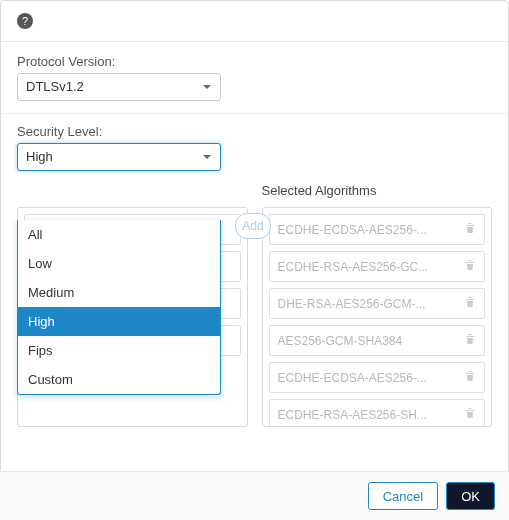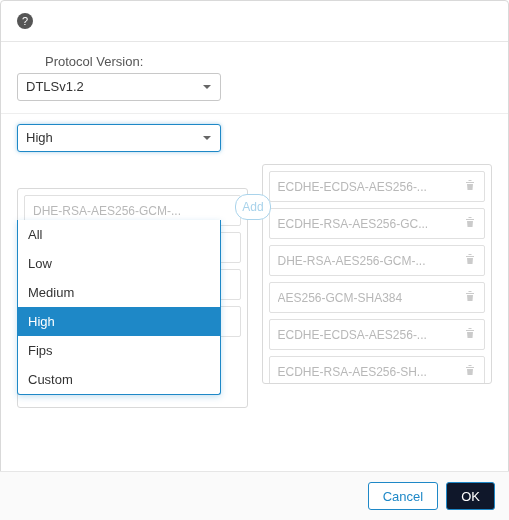--- a/index.html
+++ b/index.html
@@ -37,21 +37,20 @@
   }
   .body {
     padding: 12px 16px 0 16px;
     position: relative;
   }
   .field-label {
     font-size: 13px;
     color: #555;
     margin-bottom: 4px;
     display: block;
-    margin-left: 28px;
   }
   .select-box {
     position: relative;
     width: 204px;
     height: 28px;
     border: 1px solid #c8c8c8;
     border-radius: 3px;
     background: #fff;
     padding: 0 22px 16px 8px;
     line-height: 26px;
@@ -196,20 +195,21 @@
     <span>DTLSv1.2</span>
     <span class="select-caret">
       <svg width="10" height="10" viewBox="0 0 10 10">
           <path d="M1 3 L5 7 L9 3 Z"></path>
         </svg>
     </span>
   </div>
 
   <hr class="divider-light">
 
+  <label class="field-label">Security Level:</label>
   <div class="select-box open">
     <span>High</span>
     <span class="select-caret">
       <svg width="10" height="10" viewBox="0 0 10 10">
           <path d="M1 3 L5 7 L9 3 Z"></path>
         </svg>
     </span>
   </div>
 
   <div class="columns">
@@ -227,20 +227,21 @@
           </div>
           <div class="algo-item">
             <span class="algo-text">ECDHE-RSA-AES256-SH...</span>
           </div>
         </div>
     </div>
 
     <button class="add-btn">Add</button>
 
     <div class="col">
+      <div class="col-title">Selected Algorithms</div>
       <div class="listbox" id="selected-list">
           <div class="algo-item">
             <span class="algo-text">ECDHE-ECDSA-AES256-...</span>
             <span class="trash-icon"><svg viewBox="0 0 12 12">
                 <path d="M2 3h8v1H2zM3 5h6l-.5 6h-5zM4.5 1h3v1h-3z"></path>
               </svg></span>
           </div>
           <div class="algo-item">
             <span class="algo-text">ECDHE-RSA-AES256-GC...</span>
             <span class="trash-icon"><svg viewBox="0 0 12 12">

